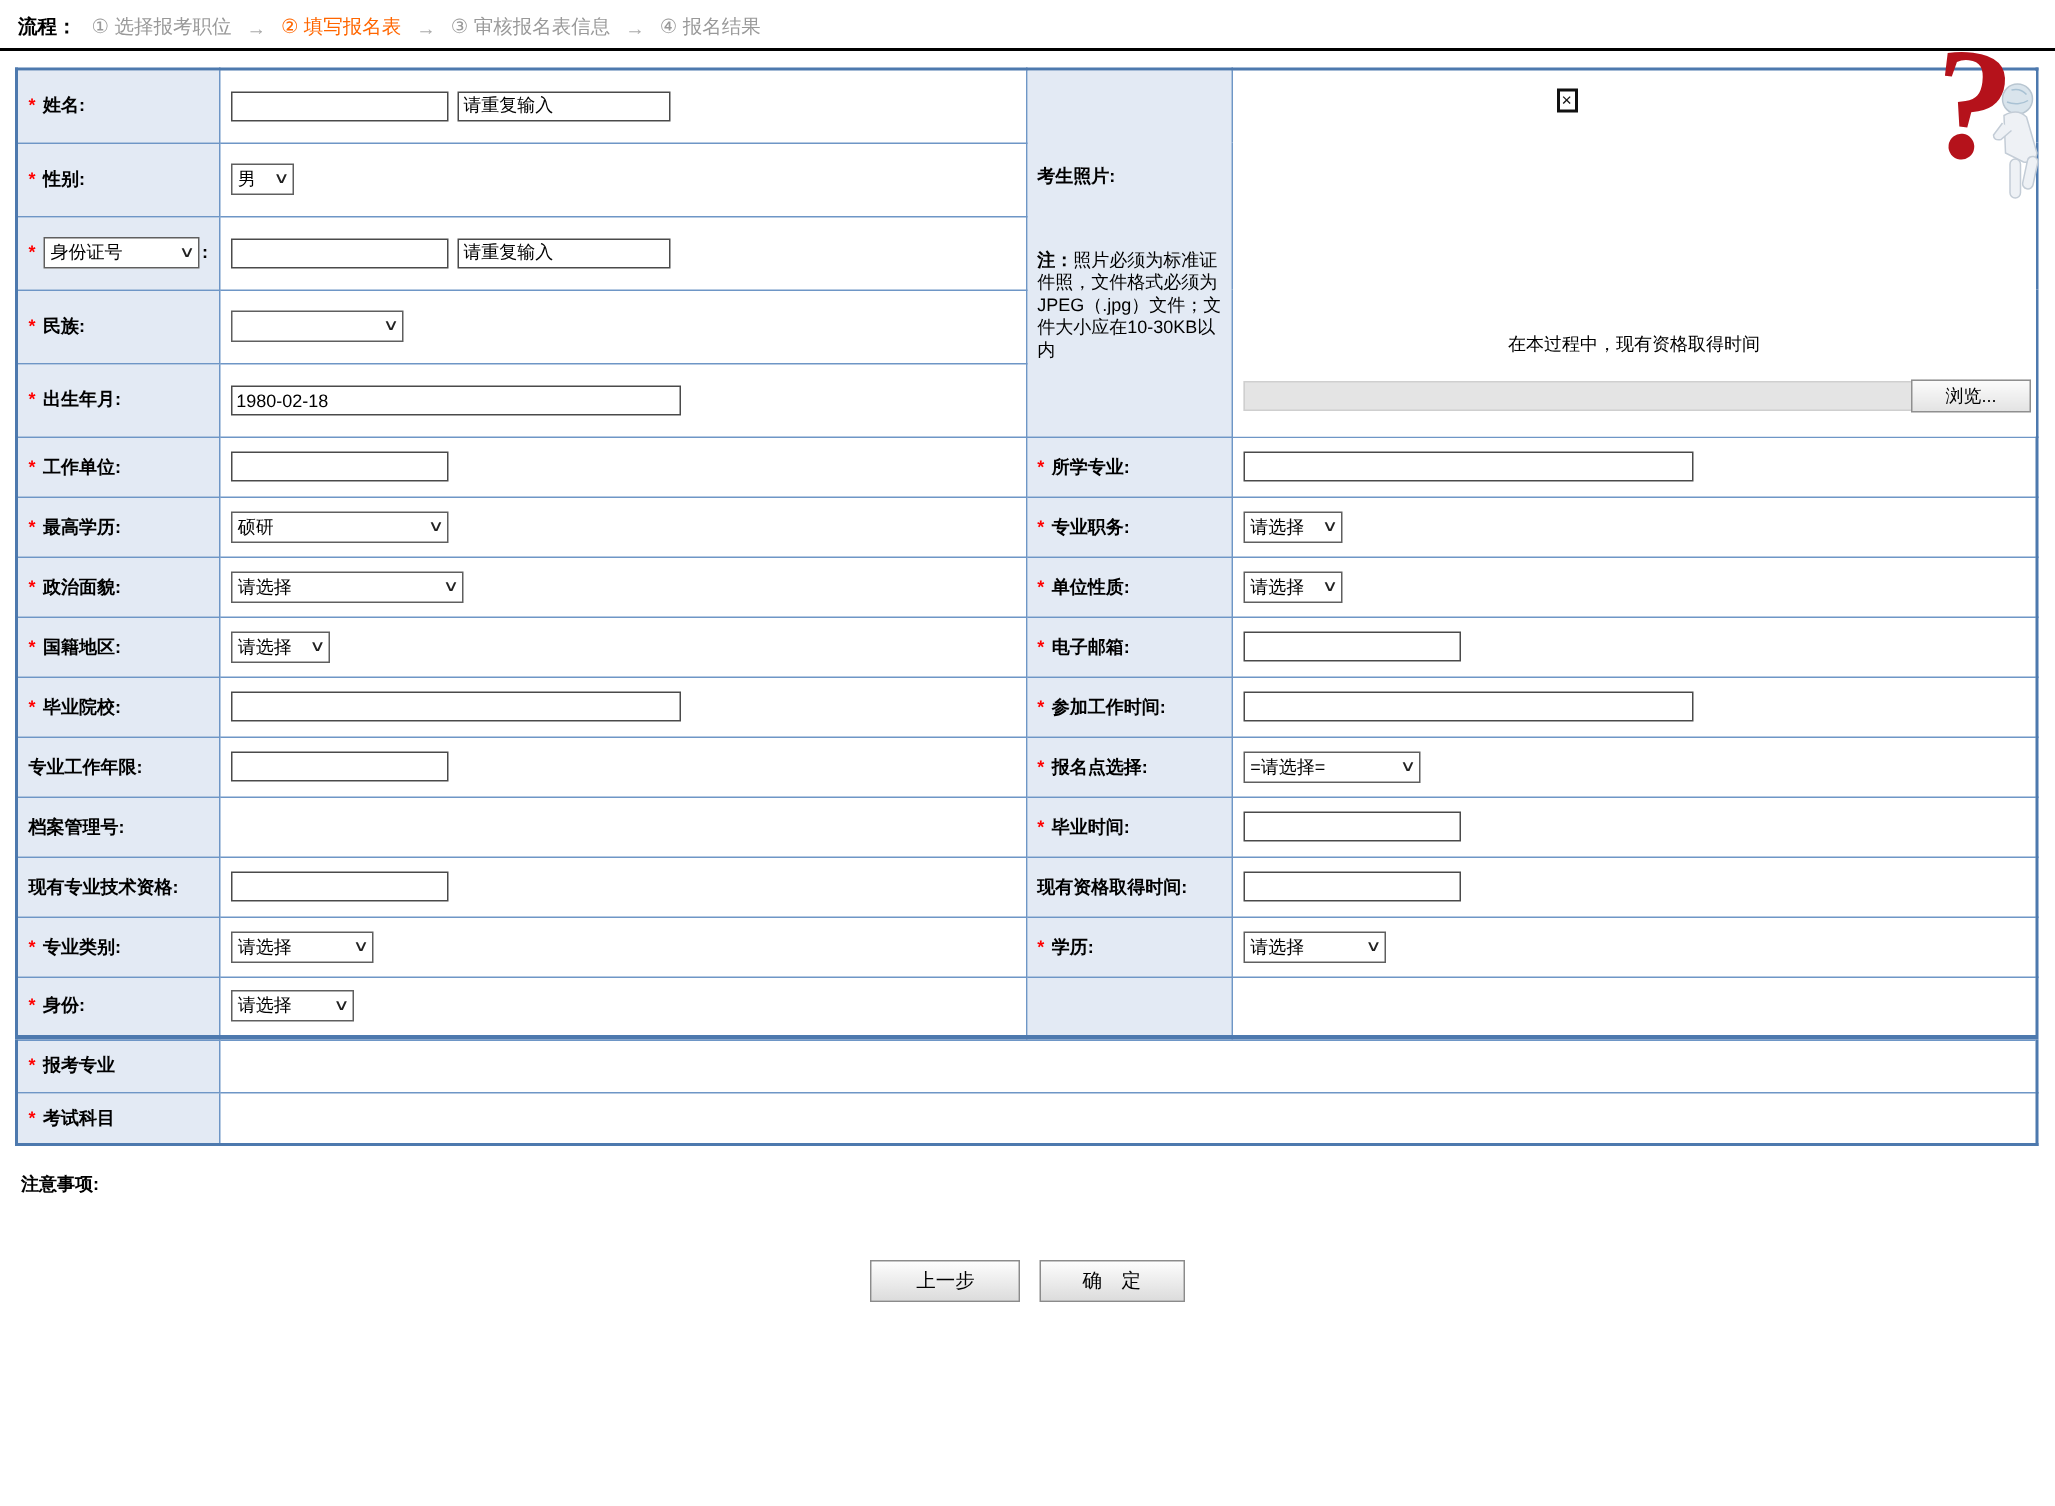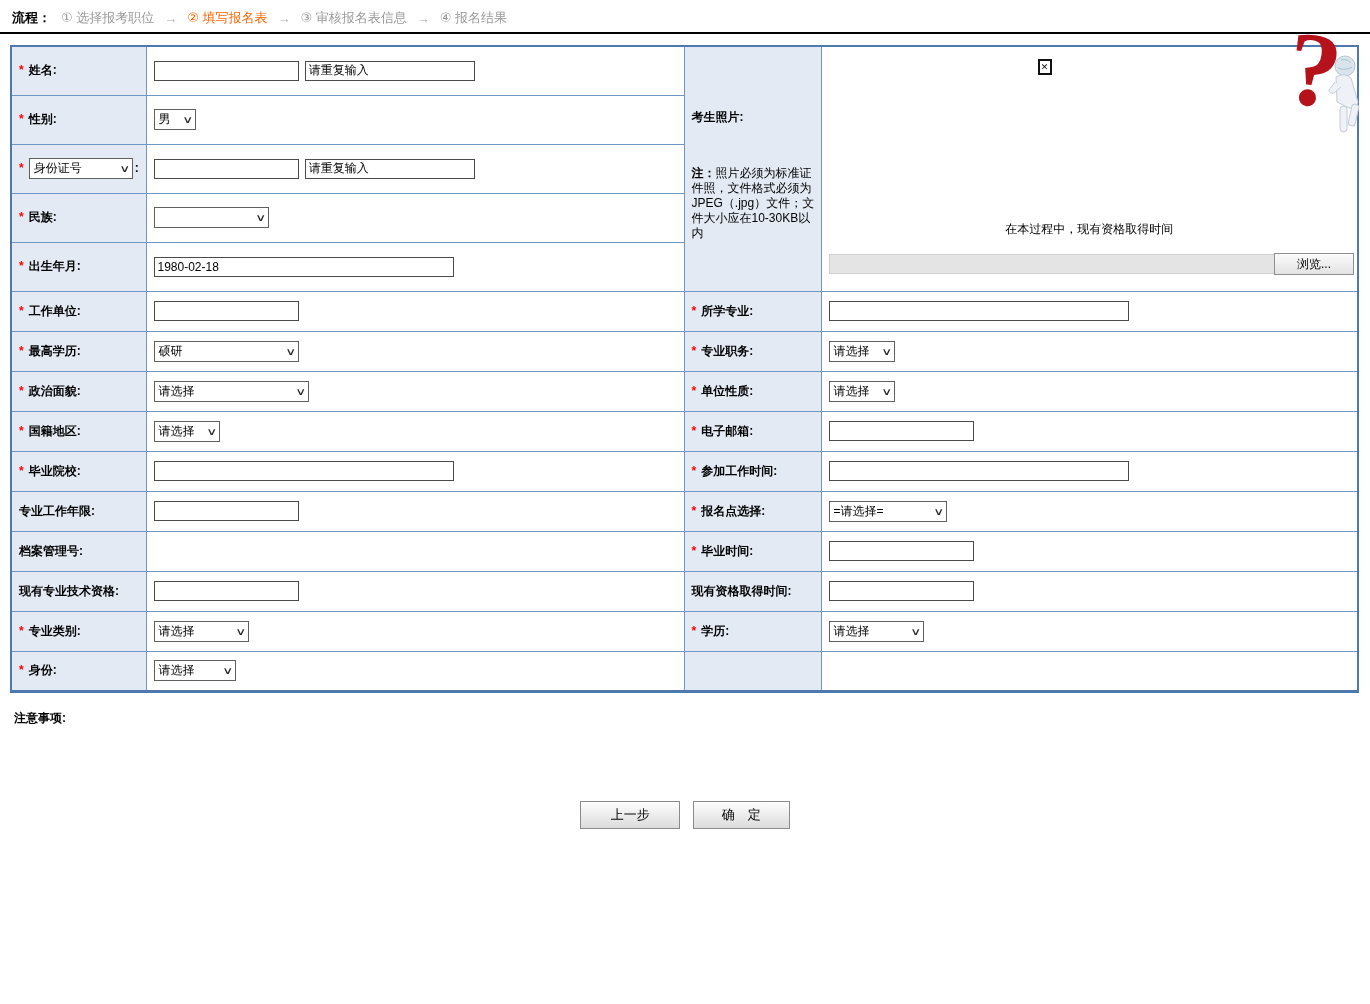--- a/index.html
+++ b/index.html
@@ -36,37 +36,37 @@
   tr.r40 td{height:40px;}
   tr.r35 td{height:35px;}
   .req{color:var(--required);margin-right:5px;font-weight:bold;}
   .colon{margin-left:2px;font-weight:bold;}
   
   .inp{border:1px solid #4a4a4a;height:20px;padding:0 3px;font-size:12px;font-family:inherit;background:#fff;vertical-align:middle;}
   .sel{display:inline-flex;justify-content:space-between;align-items:center;height:21px;border:1px solid #5f5f5f;
        background:#fff;padding:0 3px 0 4px;font-size:12px;font-weight:normal;vertical-align:middle;cursor:default;}
   .chev{font-size:10px;color:#222;margin-left:4px;transform:scaleX(1.5);}
   .w42{width:42px}.w66{width:66px}.w82{width:82px}.w88{width:104px}.w95{width:95px}.w115{width:115px}
-  .w118{width:118px}.w142{width:170px}.w145{width:145px}.w155{width:155px}.w300{width:300px}
+  .w118{width:118px}.w142{width:142px}.w145{width:145px}.w155{width:155px}.w300{width:300px}
   .gap{margin-right:3px;}
   
   td.photoLbl{vertical-align:top;padding-top:12px;}
   .photo-note{margin-top:40px;width:124px;line-height:15px;font-weight:normal;}
   .photo-note b{font-weight:bold;}
   td.photoCell{position:relative;padding:0;}
   .broken{position:absolute;top:12px;left:216px;width:14px;height:16px;border:2px solid #111;background:#fff;
           display:flex;align-items:center;justify-content:center;font-size:9px;font-weight:bold;color:#111;}
   .uploadTip{position:absolute;top:174px;left:0;width:100%;text-align:center;}
   .fileRow{position:absolute;top:206px;left:7px;right:3px;height:22px;}
   .fileBar{position:absolute;left:0;right:0;top:1px;height:20px;background:#e4e4e4;border:1px solid #cfcfcf;}
   .browseBtn{position:absolute;right:0;top:0;width:80px;height:22px;background:linear-gradient(#fbfbfb,#e3e3e3);
              border:1px solid #8f8f8f;font-size:12px;font-family:inherit;}
   
   .notes{margin:17px 0 0 14px;font-weight:bold;}
-  .btnrow{margin-top:74px;text-align:center;}
+  .btnrow{margin-top:42px;text-align:center;}
   .btn{height:28px;background:linear-gradient(#fdfdfd,#dcdcdc);border:1px solid #8b8b8b;
        font-size:13px;font-family:inherit;padding:0 12px;}
   .btn.prev{width:100px;margin-right:9px;}
   .btn.ok{width:97px;}
 </style>
 </head>
 <body>
 
 <div class="hdr">
 </div>
@@ -351,20 +351,32 @@
   </tr>
 </tbody>
   </table>
 
 <table class="t sub">
   <colgroup>
       <col style="width:135px">
       <col style="width:1212px">
     </colgroup>
   <tbody>
+  <tr class="r35">
+    <td class="lbl">
+      <span class="req">*</span><span>报考专业</span>
+    </td>
+    <td class="fld"></td>
+  </tr>
+  <tr class="r35">
+    <td class="lbl">
+      <span class="req">*</span><span>考试科目</span>
+    </td>
+    <td class="fld"></td>
+  </tr>
 </tbody>
   </table>
 
 <div class="notes">注意事项:</div>
 
 <div class="btnrow">
   <button class="btn prev">上一步</button>
   <button class="btn ok">确　定</button>
 </div>
 

